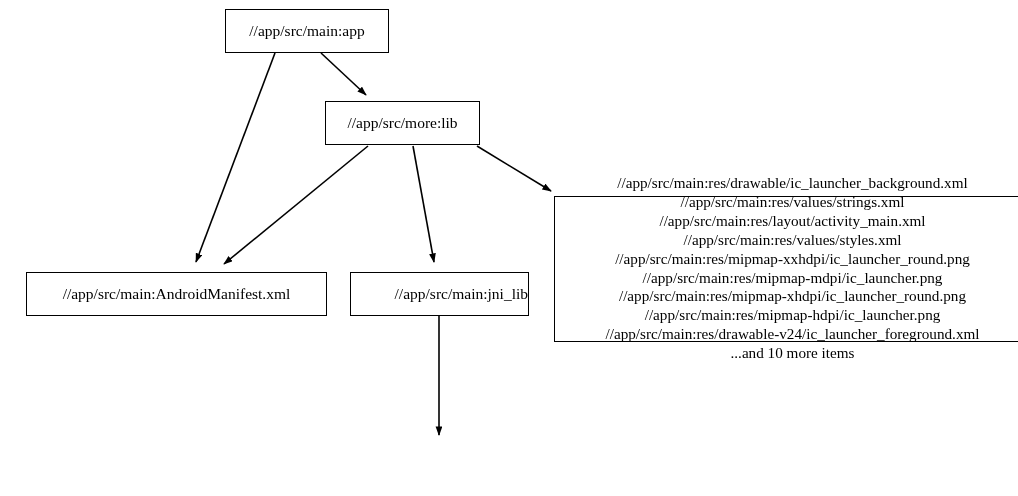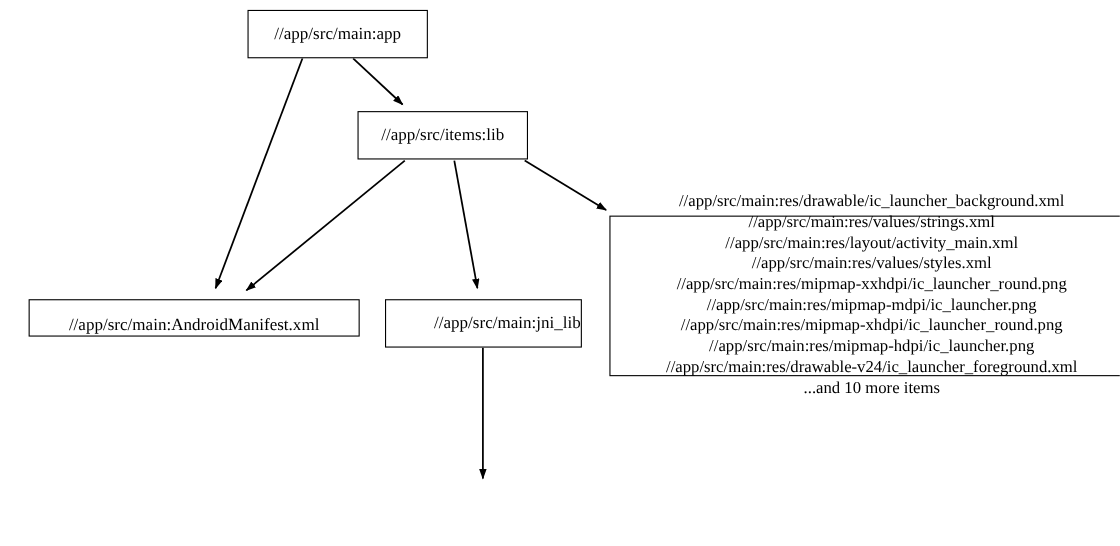--- a/index.html
+++ b/index.html
@@ -70,24 +70,24 @@
       <path d="M 453,146 L 527,191"></path>
       <path d="M 415,316 L 415,435"></path>
     </g>
   </svg>
 
   <div class="node" style="left:201px; top:9px; width:164px; height:44px;">
     <span class="node-label">//app/src/main:app</span>
   </div>
 
   <div class="node" style="left:301px; top:101px; width:155px; height:44px;">
-    <span class="node-label">//app/src/items:lib</span>
+    <span class="node-label">//app/src/more:lib</span>
   </div>
 
-  <div class="node" style="left:2px; top:272px; width:301px; height:34px;align-items:flex-end;">
+  <div class="node" style="left:2px; top:272px; width:301px; height:44px;">
     <span class="node-label">//app/src/main:AndroidManifest.xml</span>
   </div>
 
   <div class="node" style="left:326px; top:272px; width:179px; height:44px;justify-content:flex-end;">
     <span class="node-label">//app/src/main:jni_lib</span>
   </div>
 
   <div class="node node-multiline" style="left:530px; top:196px; width:477px; height:146px;">
     <span class="node-label">//app/src/main:res/drawable/ic_launcher_background.xml
 //app/src/main:res/values/strings.xml

